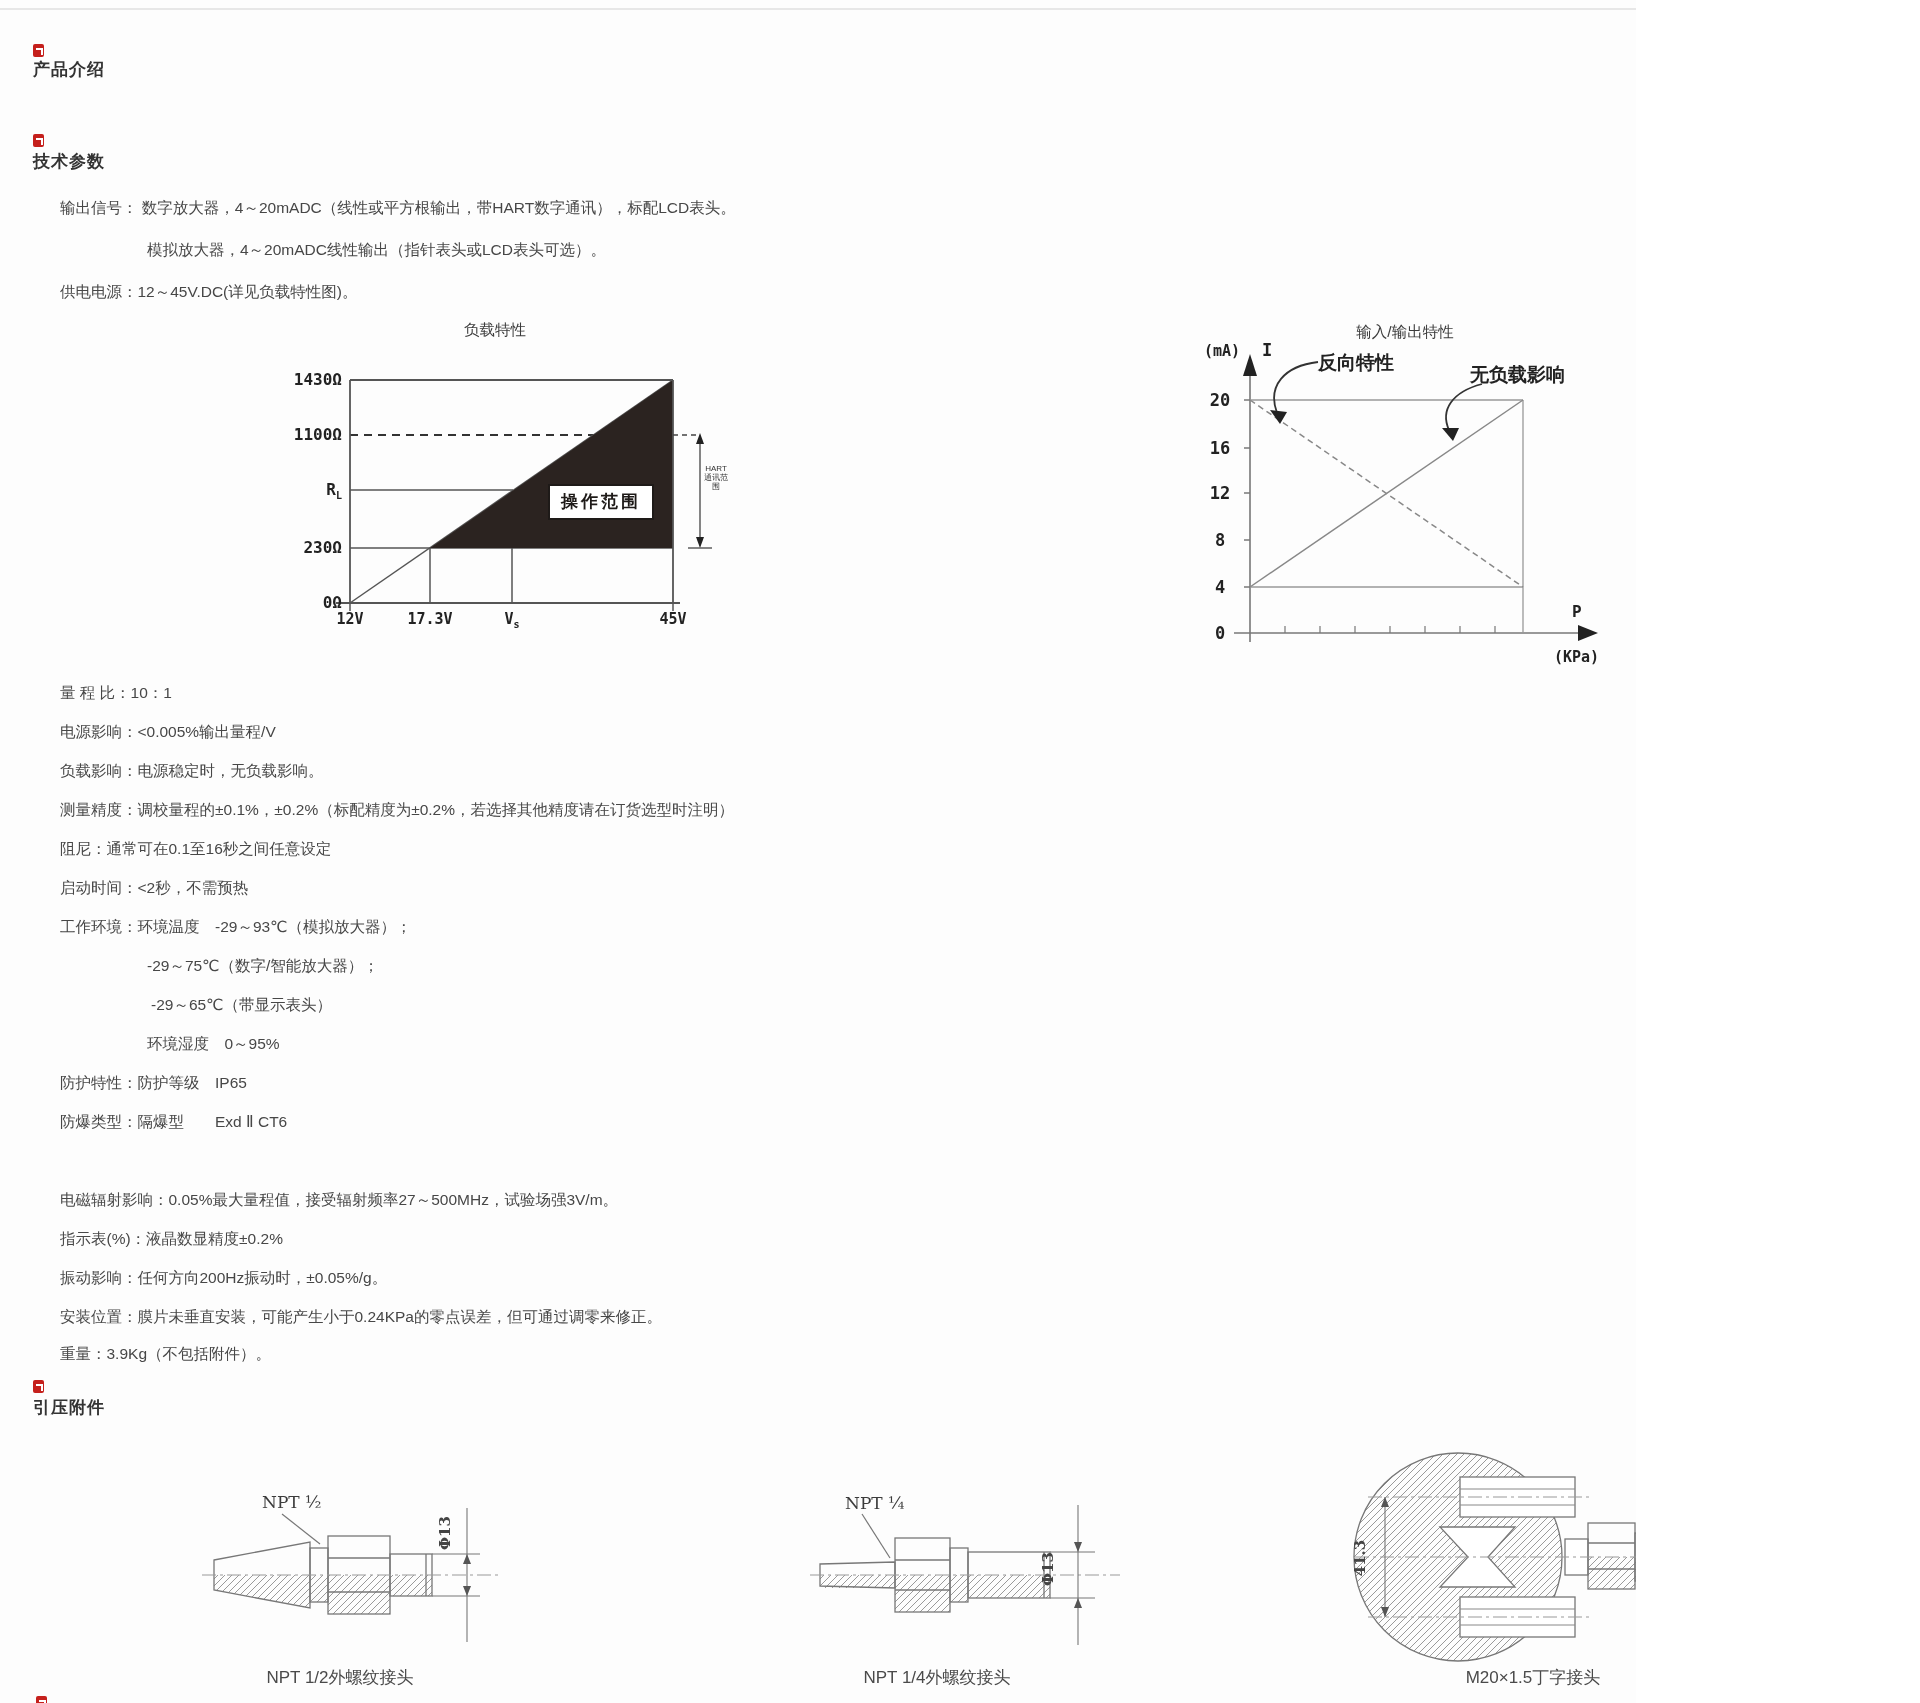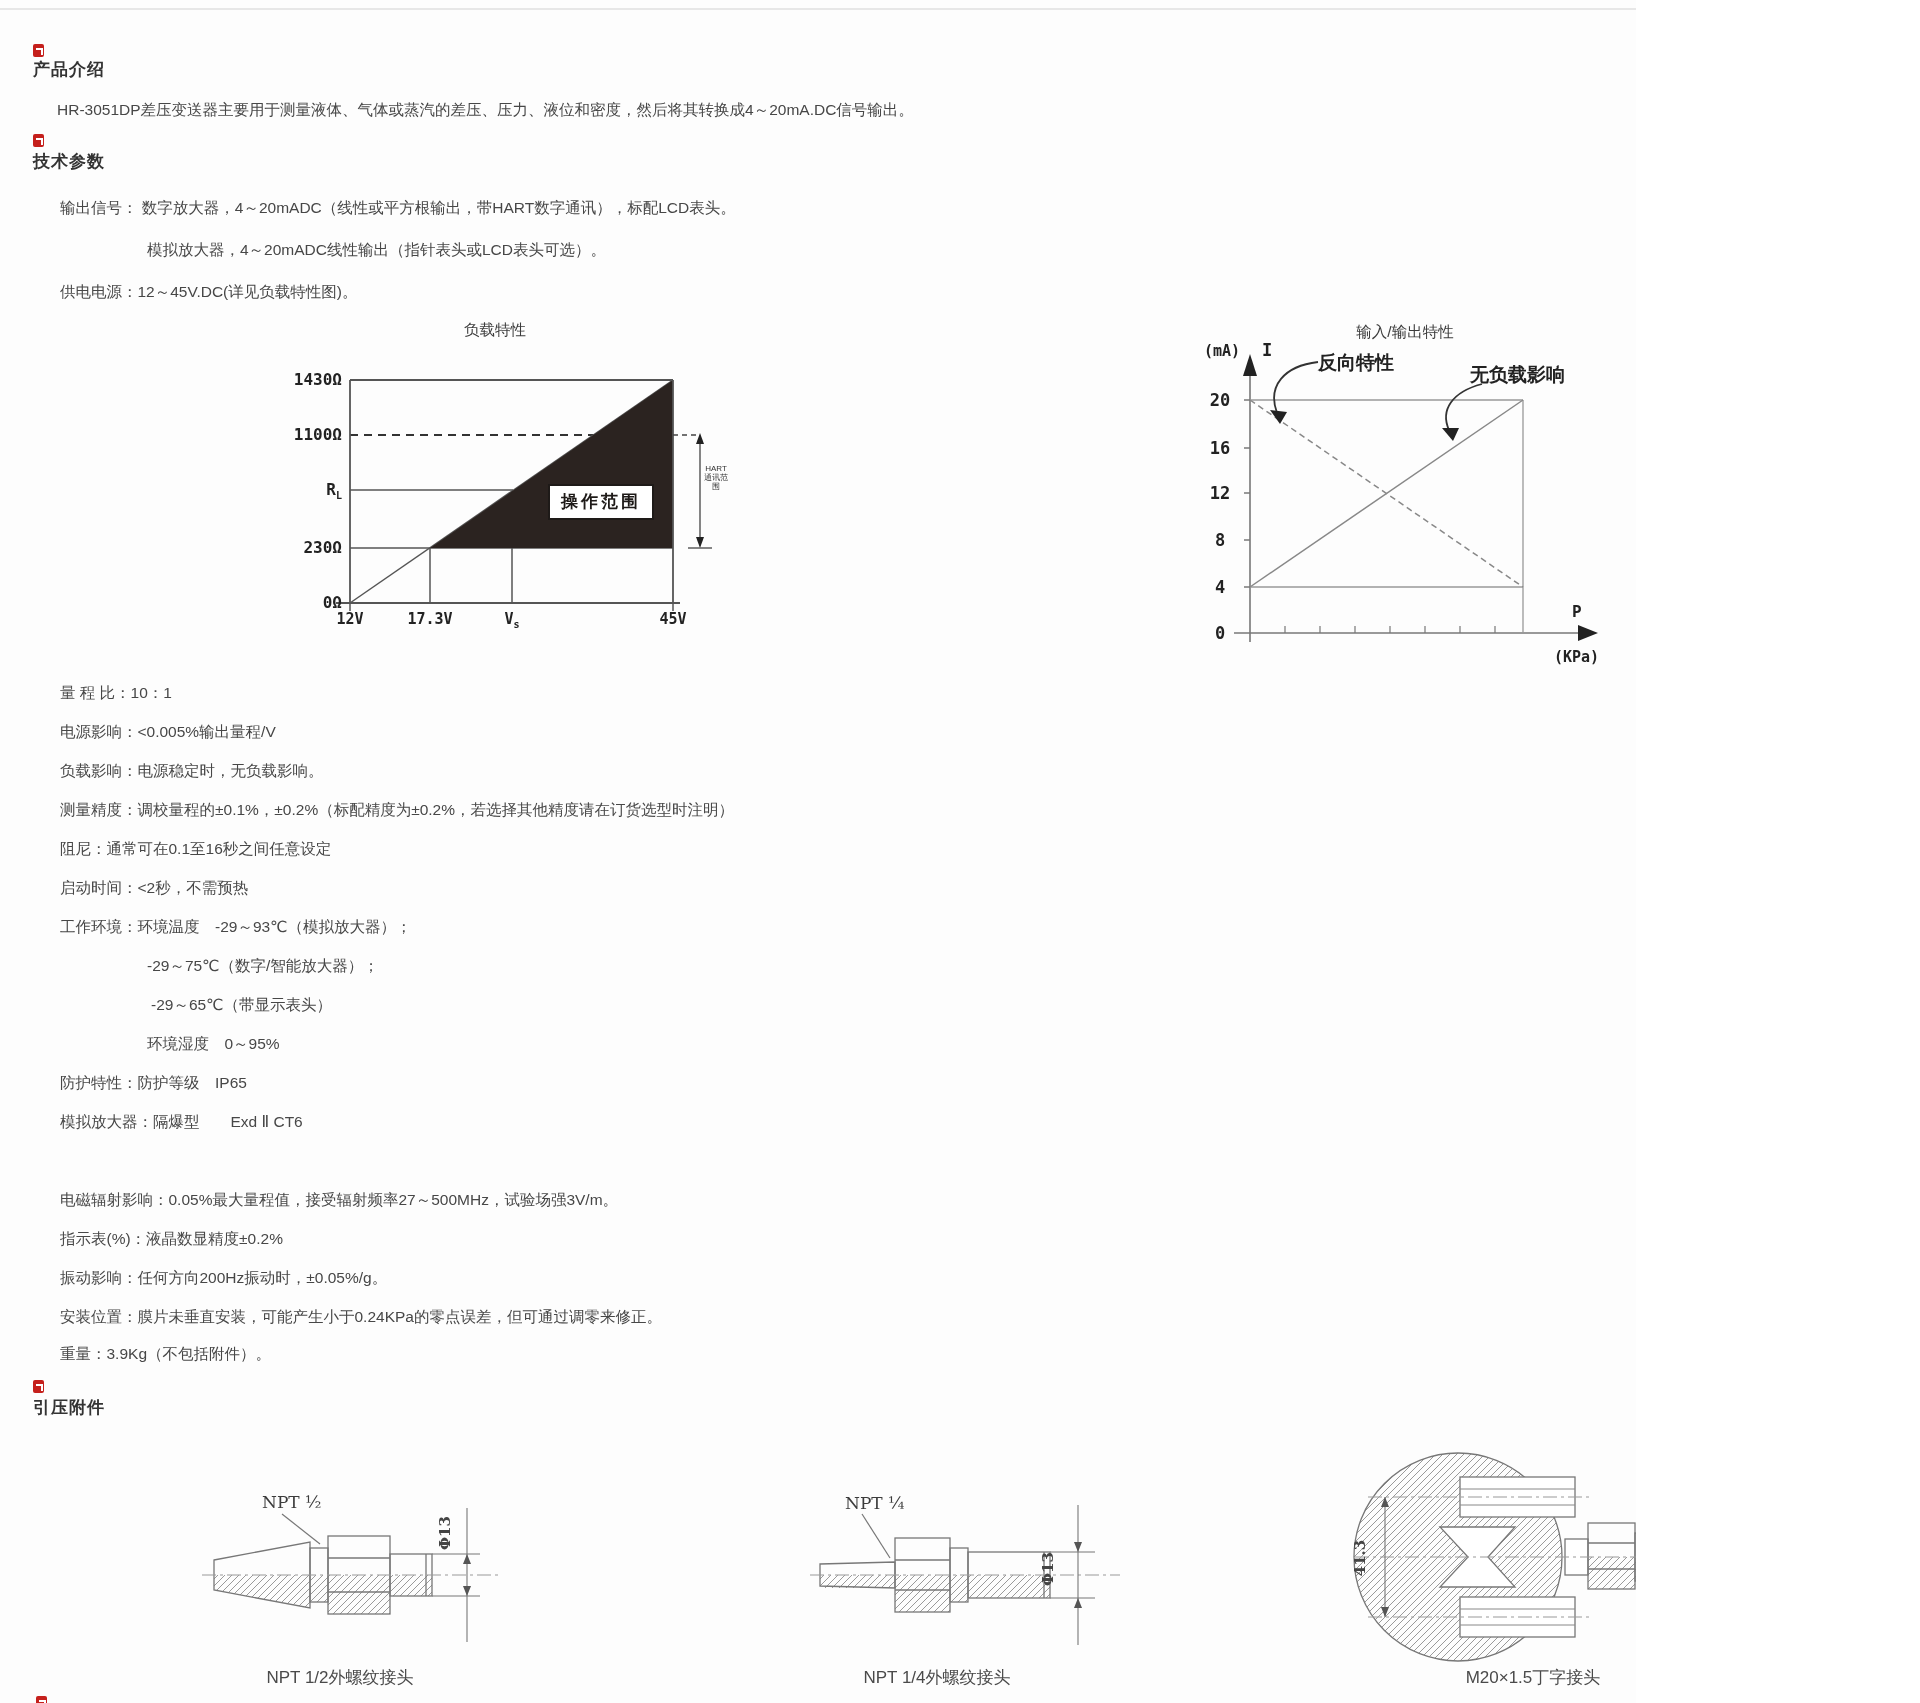--- a/index.html
+++ b/index.html
@@ -32,21 +32,20 @@
   .cap { position:absolute; width:320px; text-align:center; font-size:17px; color:#4a4a4a; white-space:nowrap; }
 </style>
 </head>
 <body>
 
 <div id="page">
   <div class="topline"></div>
 
   <div class="red-ic" style="left:33px;top:44px"></div>
   <div class="h" style="left:33px;top:58px">产品介绍</div>
-  <div class="t" style="left:57px;top:100px">HR-3051DP差压变送器主要用于测量液体、气体或蒸汽的差压、压力、液位和密度，然后将其转换成4～20mA.DC信号输出。</div>
 
   <div class="red-ic" style="left:33px;top:134px"></div>
   <div class="h" style="left:33px;top:150px">技术参数</div>
 
   <div class="t" style="left:60px;top:198px">输出信号： 数字放大器，4～20mADC（线性或平方根输出，带HART数字通讯），标配LCD表头。</div>
   <div class="t" style="left:147px;top:240px">模拟放大器，4～20mADC线性输出（指针表头或LCD表头可选）。</div>
   <div class="t" style="left:60px;top:282px">供电电源：12～45V.DC(详见负载特性图)。</div>
 
   <div class="chart" style="left:280px;top:312px;width:450px;height:345px">
     <div class="ctitle" style="left:150px;top:8px;width:130px">负载特性</div>
@@ -147,21 +146,21 @@
   <div class="t" style="left:60px;top:722px">电源影响：&lt;0.005%输出量程/V</div>
   <div class="t" style="left:60px;top:761px">负载影响：电源稳定时，无负载影响。</div>
   <div class="t" style="left:60px;top:800px">测量精度：调校量程的±0.1%，±0.2%（标配精度为±0.2%，若选择其他精度请在订货选型时注明）</div>
   <div class="t" style="left:60px;top:839px">阻尼：通常可在0.1至16秒之间任意设定</div>
   <div class="t" style="left:60px;top:878px">启动时间：&lt;2秒，不需预热</div>
   <div class="t" style="left:60px;top:917px">工作环境：环境温度　-29～93℃（模拟放大器）；</div>
   <div class="t" style="left:147px;top:956px">-29～75℃（数字/智能放大器）；</div>
   <div class="t" style="left:151px;top:995px">-29～65℃（带显示表头）</div>
   <div class="t" style="left:147px;top:1034px">环境湿度　0～95%</div>
   <div class="t" style="left:60px;top:1073px">防护特性：防护等级　IP65</div>
-  <div class="t" style="left:60px;top:1112px">模拟放大器：隔爆型　　Exd Ⅱ CT6</div>
+  <div class="t" style="left:60px;top:1112px">防爆类型：隔爆型　　Exd Ⅱ CT6</div>
   <div class="t" style="left:60px;top:1190px">电磁辐射影响：0.05%最大量程值，接受辐射频率27～500MHz，试验场强3V/m。</div>
   <div class="t" style="left:60px;top:1229px">指示表(%)：液晶数显精度±0.2%</div>
   <div class="t" style="left:60px;top:1268px">振动影响：任何方向200Hz振动时，±0.05%/g。</div>
   <div class="t" style="left:60px;top:1307px">安装位置：膜片未垂直安装，可能产生小于0.24KPa的零点误差，但可通过调零来修正。</div>
   <div class="t" style="left:60px;top:1344px">重量：3.9Kg（不包括附件）。</div>
 
   <div class="red-ic" style="left:33px;top:1380px"></div>
   <div class="h" style="left:33px;top:1396px">引压附件</div>
 
   <div class="fit" style="left:180px;top:1480px;width:400px;height:180px">

